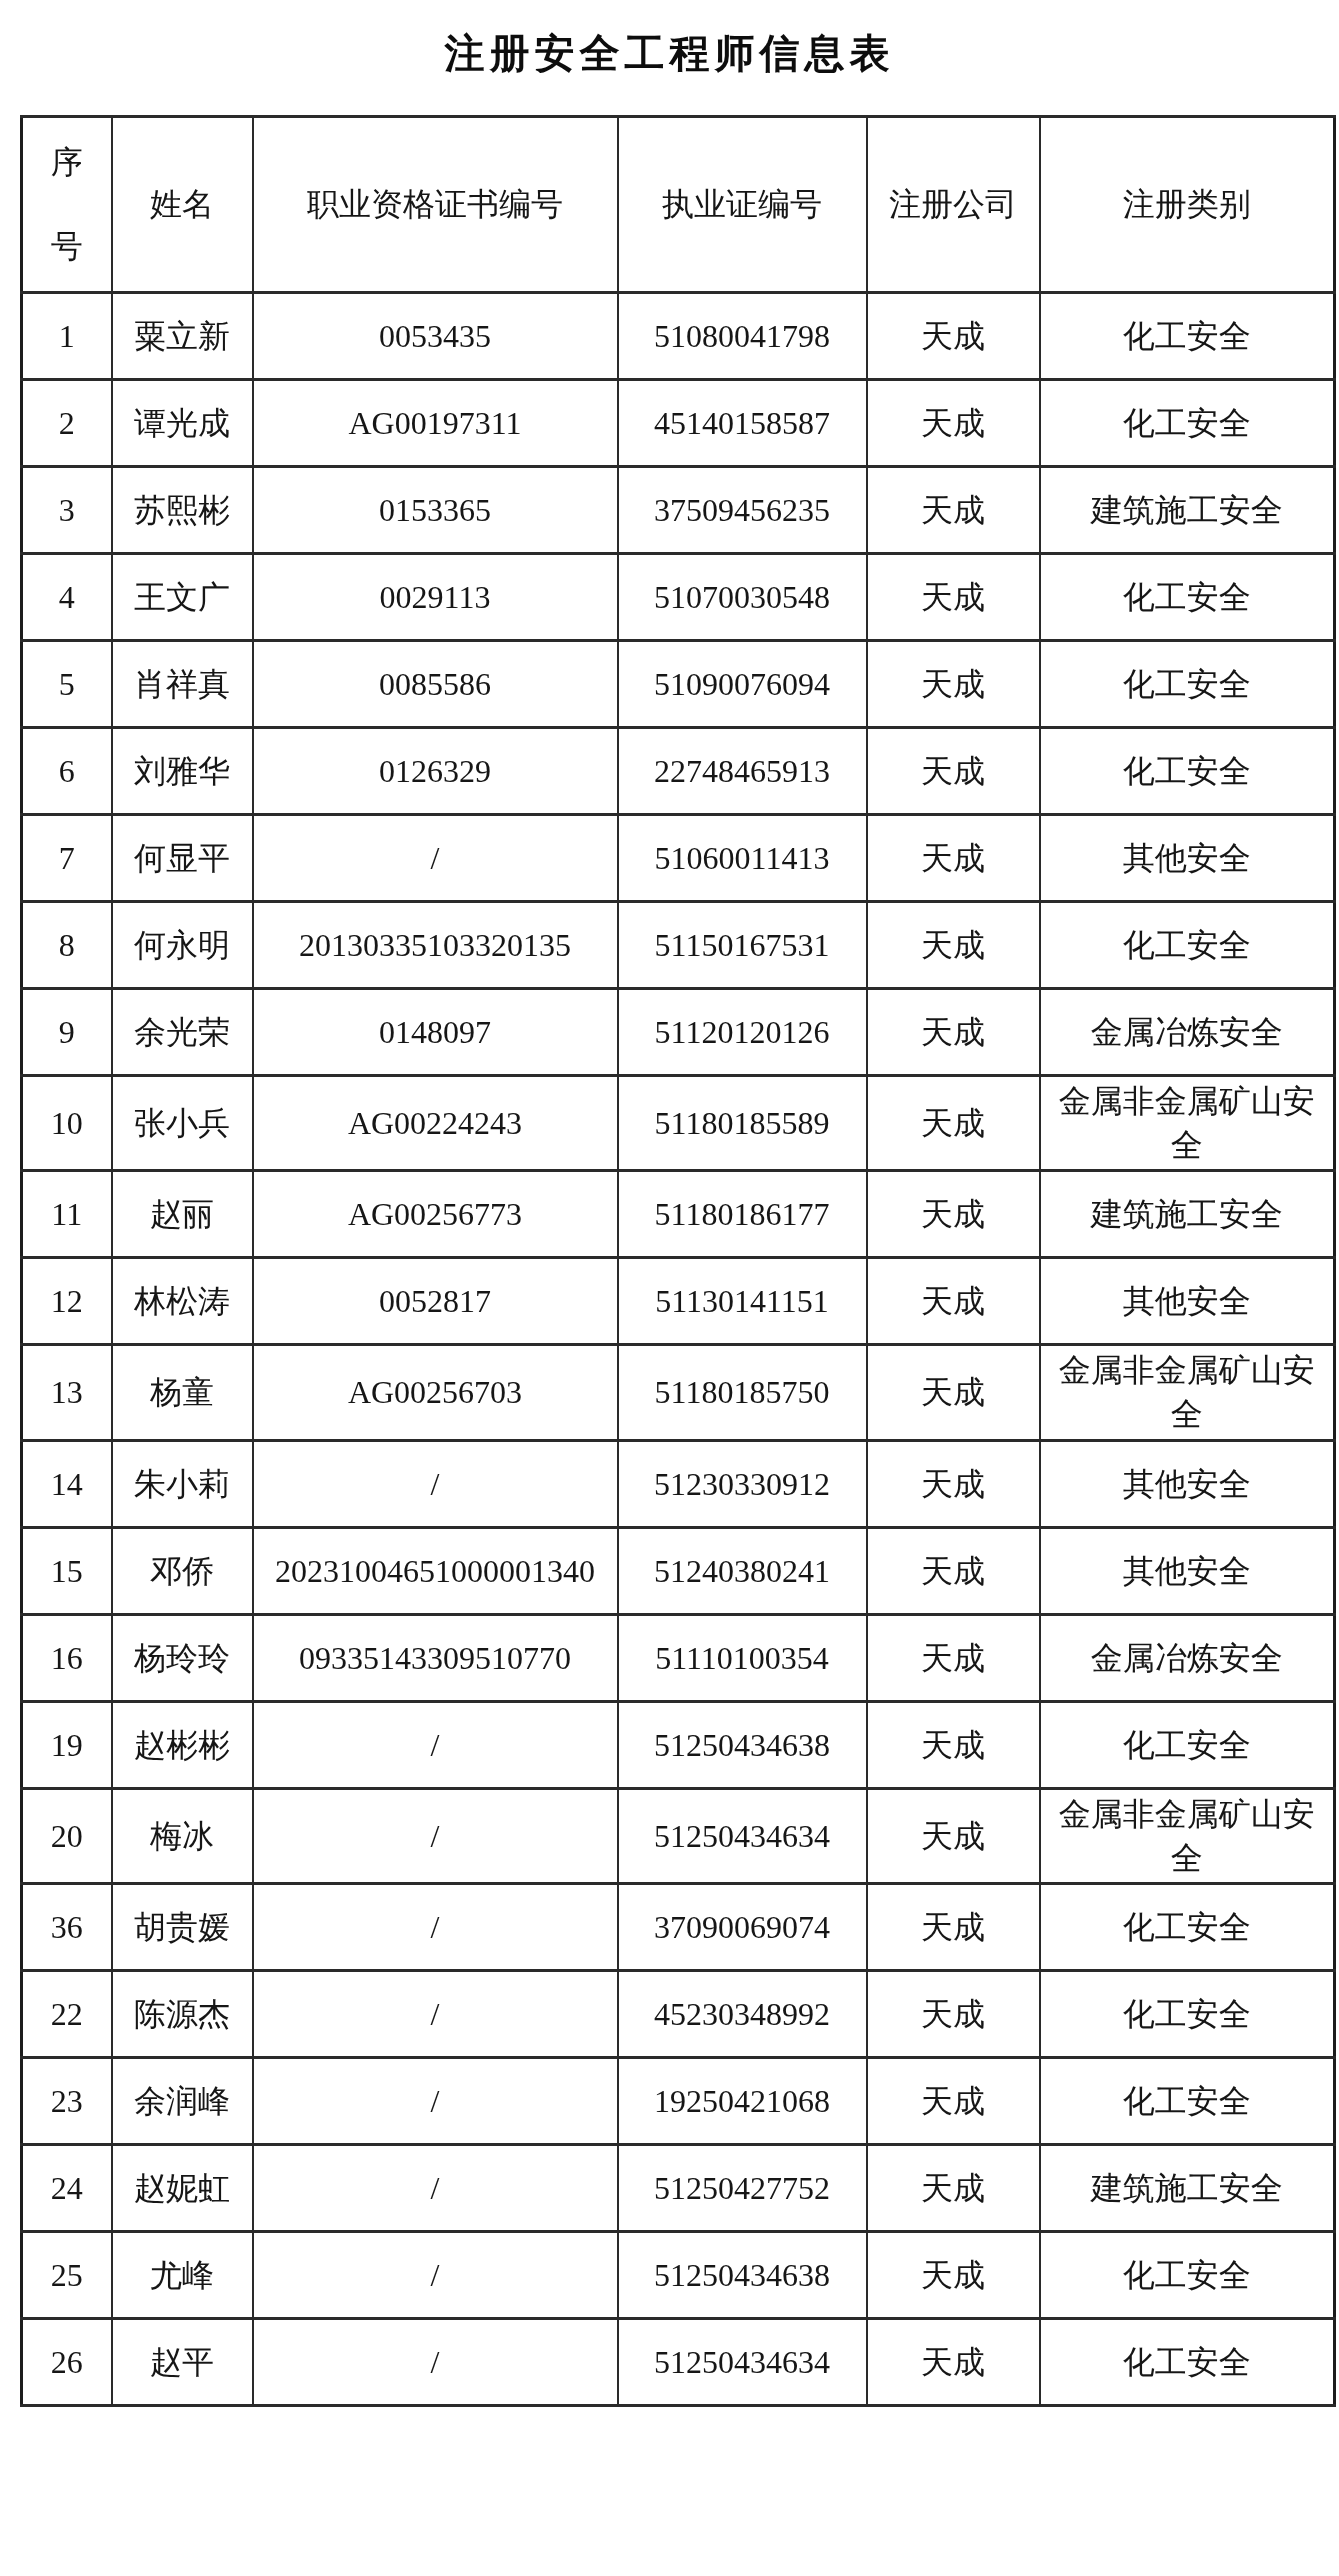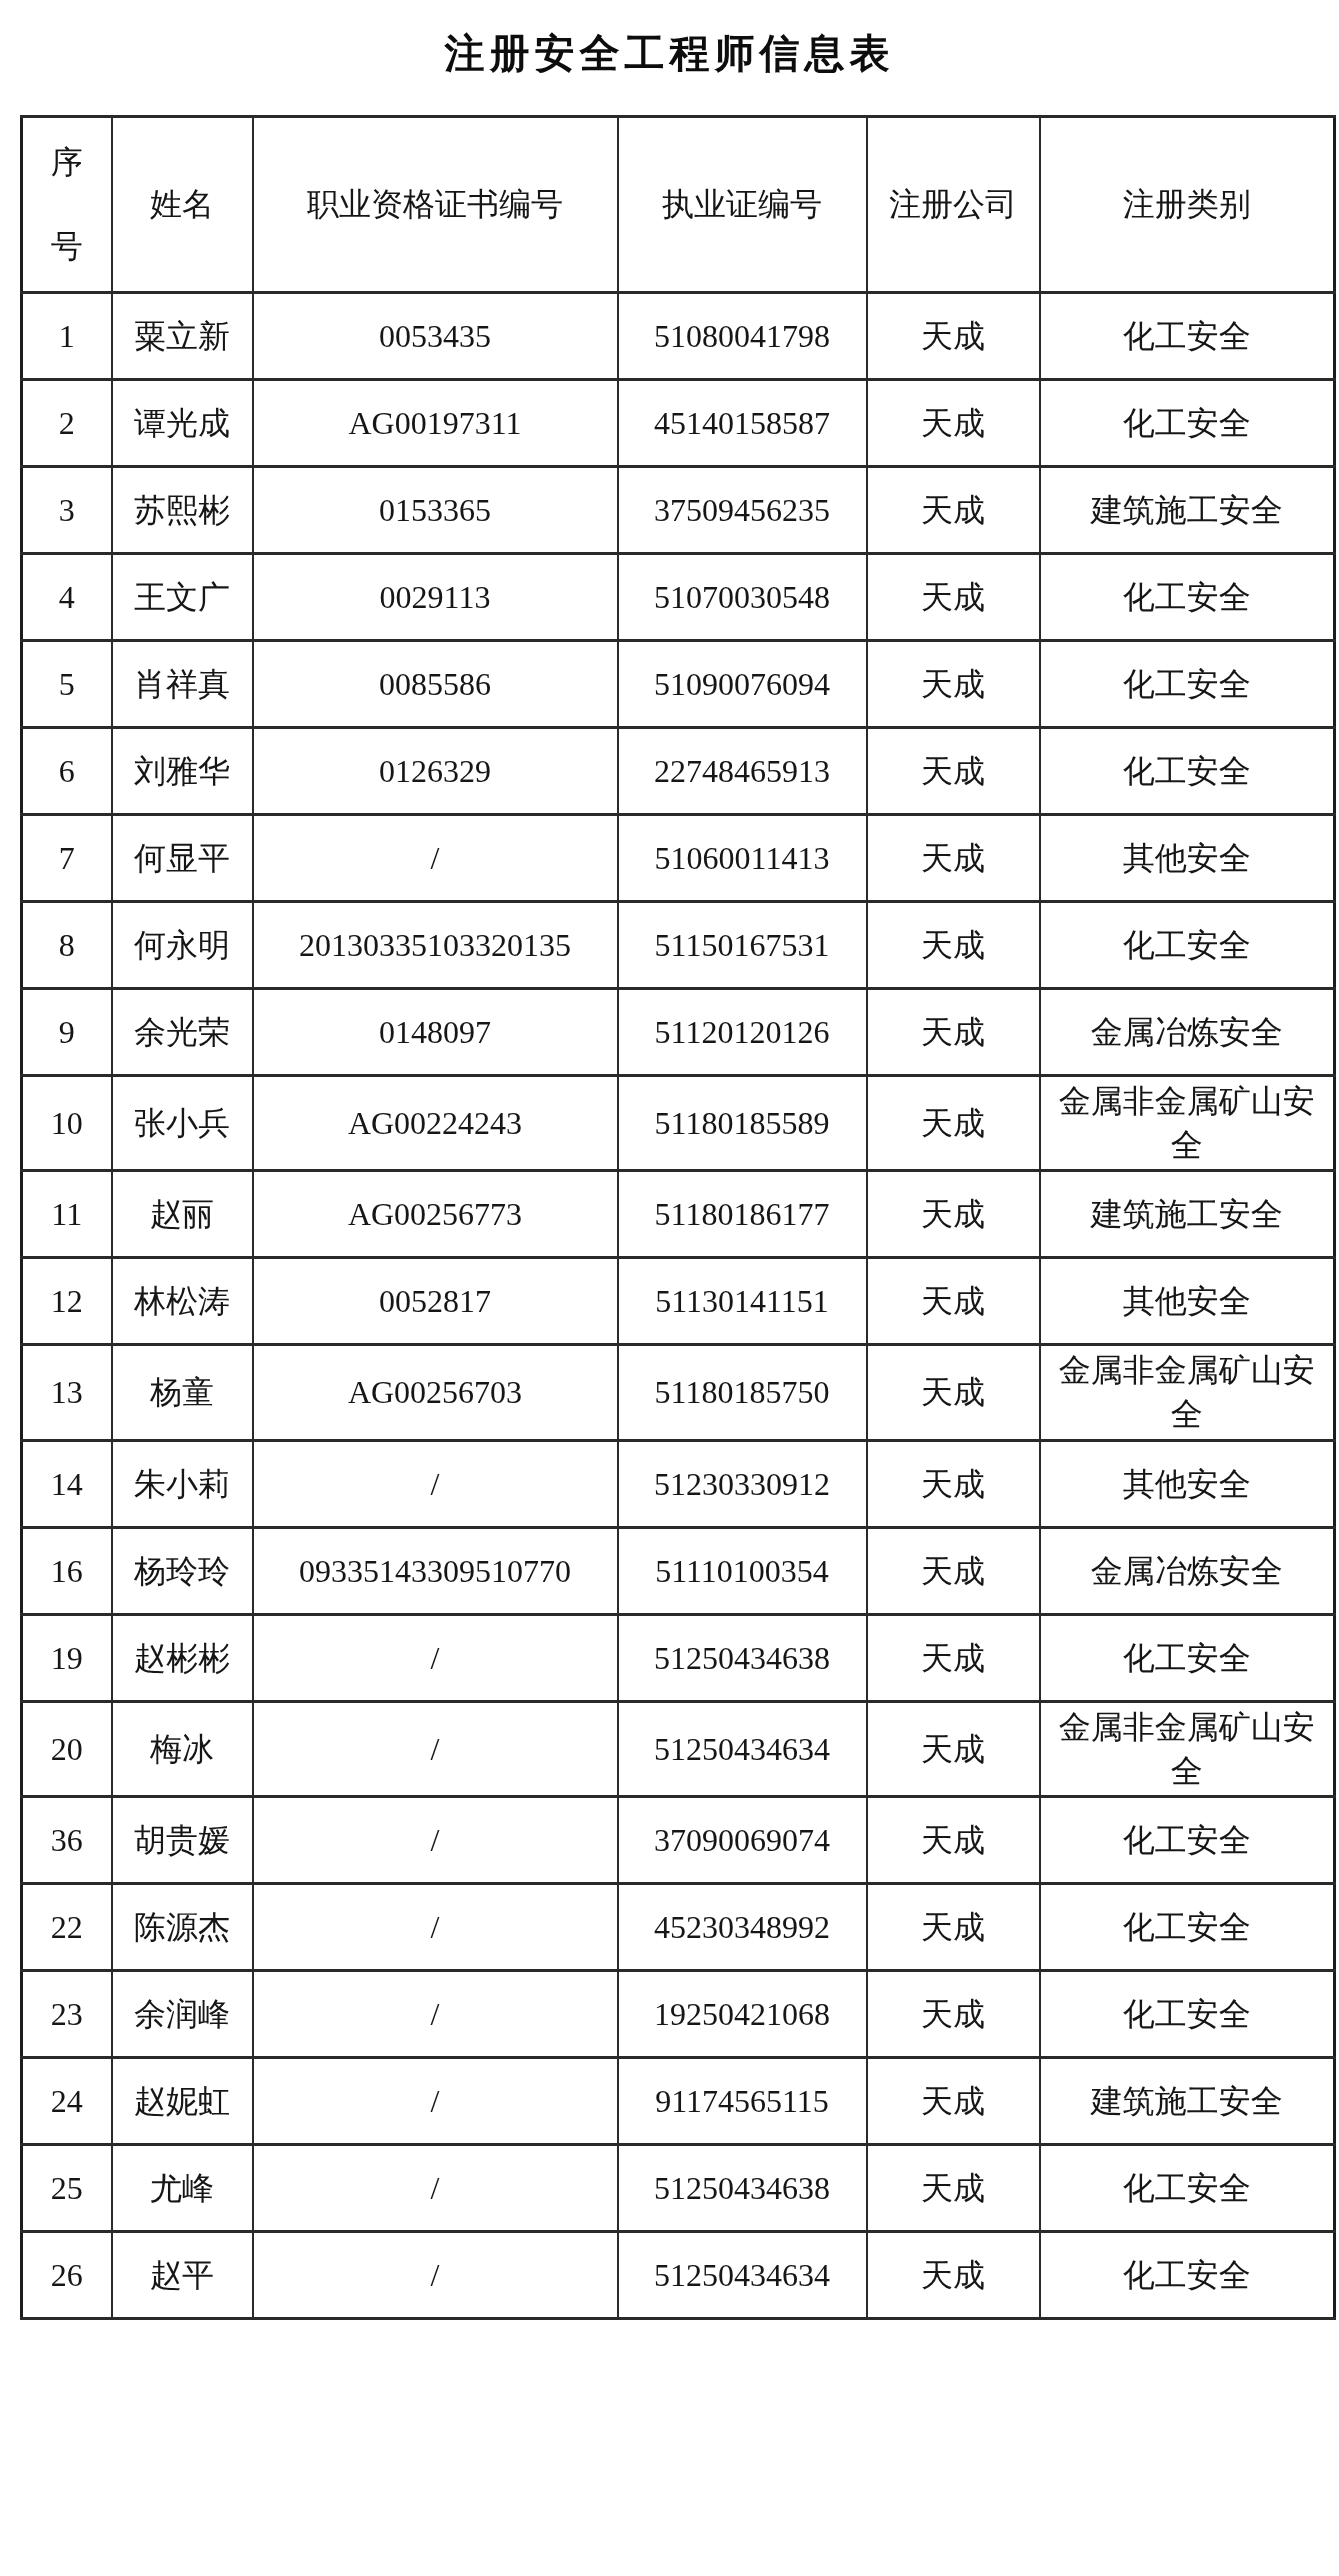--- a/index.html
+++ b/index.html
@@ -192,20 +192,28 @@
       </tr>
       <tr>
         <td>14</td>
         <td>朱小莉</td>
         <td>/</td>
         <td>51230330912</td>
         <td>天成</td>
         <td>其他安全</td>
       </tr>
       <tr>
+        <td>15</td>
+        <td>邓侨</td>
+        <td>20231004651000001340</td>
+        <td>51240380241</td>
+        <td>天成</td>
+        <td>其他安全</td>
+      </tr>
+      <tr>
         <td>16</td>
         <td>杨玲玲</td>
         <td>09335143309510770</td>
         <td>51110100354</td>
         <td>天成</td>
         <td>金属冶炼安全</td>
       </tr>
       <tr>
         <td>19</td>
         <td>赵彬彬</td>
@@ -243,21 +251,21 @@
         <td>余润峰</td>
         <td>/</td>
         <td>19250421068</td>
         <td>天成</td>
         <td>化工安全</td>
       </tr>
       <tr>
         <td>24</td>
         <td>赵妮虹</td>
         <td>/</td>
-        <td>91174565115</td>
+        <td>51250427752</td>
         <td>天成</td>
         <td>建筑施工安全</td>
       </tr>
       <tr>
         <td>25</td>
         <td>尤峰</td>
         <td>/</td>
         <td>51250434638</td>
         <td>天成</td>
         <td>化工安全</td>

